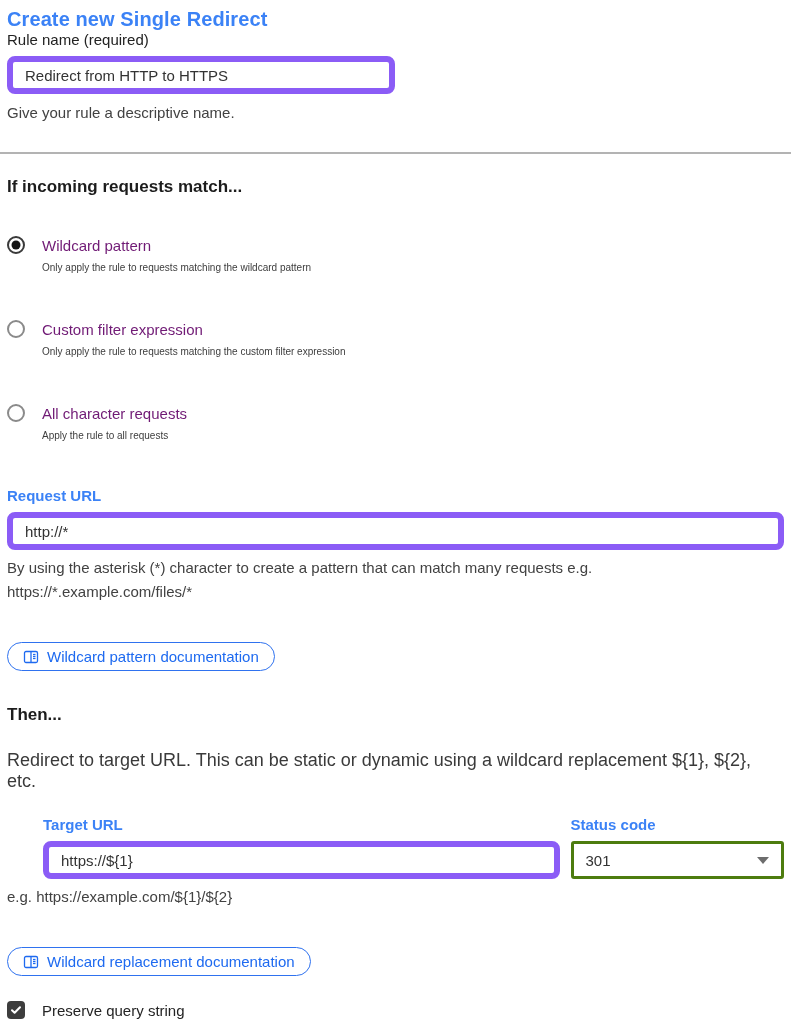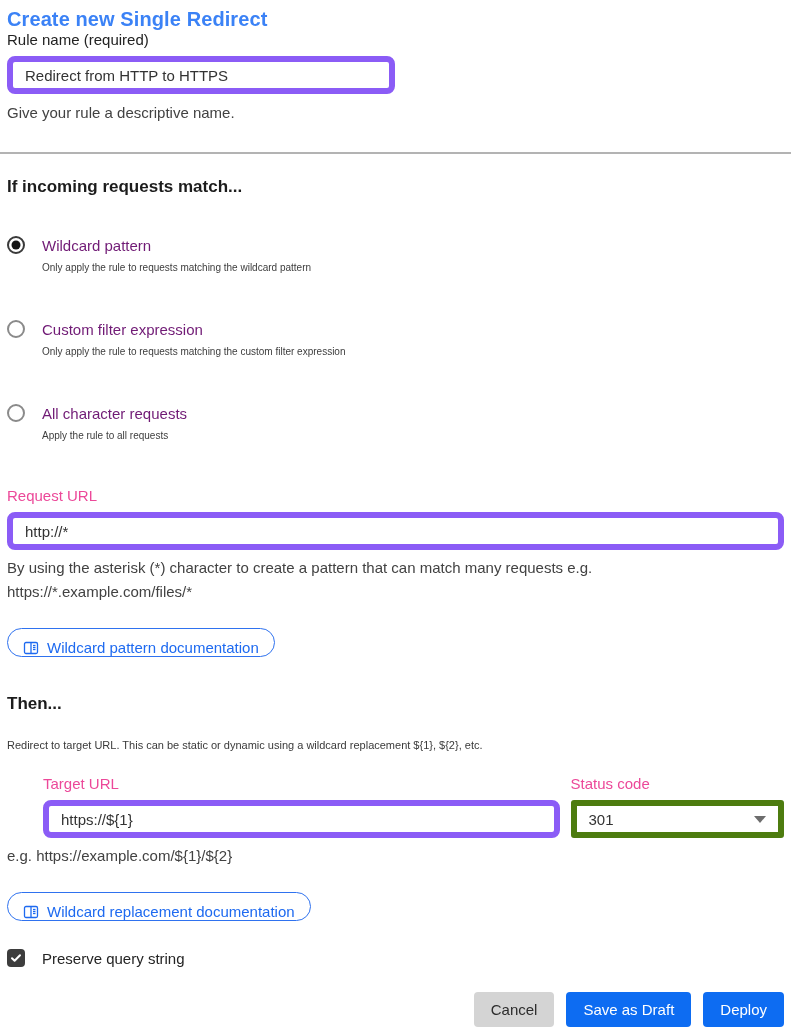--- a/index.html
+++ b/index.html
@@ -7,21 +7,21 @@
   body {
     width:791px; height:1032px;
     font-family:"Liberation Sans", sans-serif;
     color:#1f1f1f;
     padding:8px 7px 0 7px;
     overflow:hidden;
   }
   .page-title { font-size:20px; font-weight:700; color:#3b82f6; letter-spacing:.1px; }
 
   .field-label { font-size:15px; color:#222; }
-  .field-label.bold { font-weight:400; color:#ec4899; }
+  .field-label.bold { font-weight:700; color:#3b82f6; }
 
   .text-input {
     display:block; margin-top:8px; height:38px;
     border:6px solid #8b5cf6; border-radius:8px;
     font-family:"Liberation Sans", sans-serif;
     font-size:15px; color:#333; padding:0 12px; background:#fff; outline:none;
   }
   .w-narrow { width:388px; }
   .w-full   { width:777px; }
 
@@ -42,39 +42,39 @@
   .radio-row.selected .radio-circle::after {
     content:""; position:absolute; left:50%; top:50%;
     width:9px; height:9px; border-radius:50%; background:#141414;
     transform:translate(-50%,-50%);
   }
   .radio-texts { margin-left:17px; }
   .radio-label { font-size:15px; font-weight:400; color:#701a75; line-height:21px; }
   .radio-desc  { font-size:10px; color:#3d3d3d; line-height:24px; }
 
   .pill-btn {
-    display:inline-flex; align-items:flex-end; gap:8px;
-    margin-top:24px; height:29px; padding:0 15px;
+    display:inline-flex; align-items:center; gap:8px;
+    margin-top:38px; height:29px; padding:0 15px;
     border:1.5px solid #2f72ef; border-radius:15px; background:#fff;
     color:#1e6af0; font-family:"Liberation Sans", sans-serif;
     font-size:15px; cursor:pointer;
   }
   .pill-btn svg { display:block; }
 
-  .then-desc { font-size:11px; color:#3a3a3a; margin-top:25px; }
+  .then-desc { font-size:18px; color:#3a3a3a; margin-top:25px; }
 
   .two-col { display:flex; margin-top:24px; }
   .col-target { width:542px; margin-right:11px;margin-left:36px; }
   .col-status { width:224px; }
   .two-col .field-label { margin-top:0; }
 
   .select-box {
     display:flex; align-items:center; justify-content:space-between;
     margin-top:8px; height:38px; width:100%;
-    border:6px solid #4d7c0f; border-radius:3px; background:#fff;
+    border:3px solid #4d7c0f; border-radius:3px; background:#fff;
     font-size:15px; color:#333; padding:0 12px; cursor:pointer;
   }
   .caret-down {
     width:0; height:0;
     border-left:6px solid transparent; border-right:6px solid transparent;
     border-top:7px solid #6d6d6d;
   }
 
   .checkbox-row { display:flex; align-items:center; margin-top:25px; cursor:pointer; }
   .checkbox-box {

